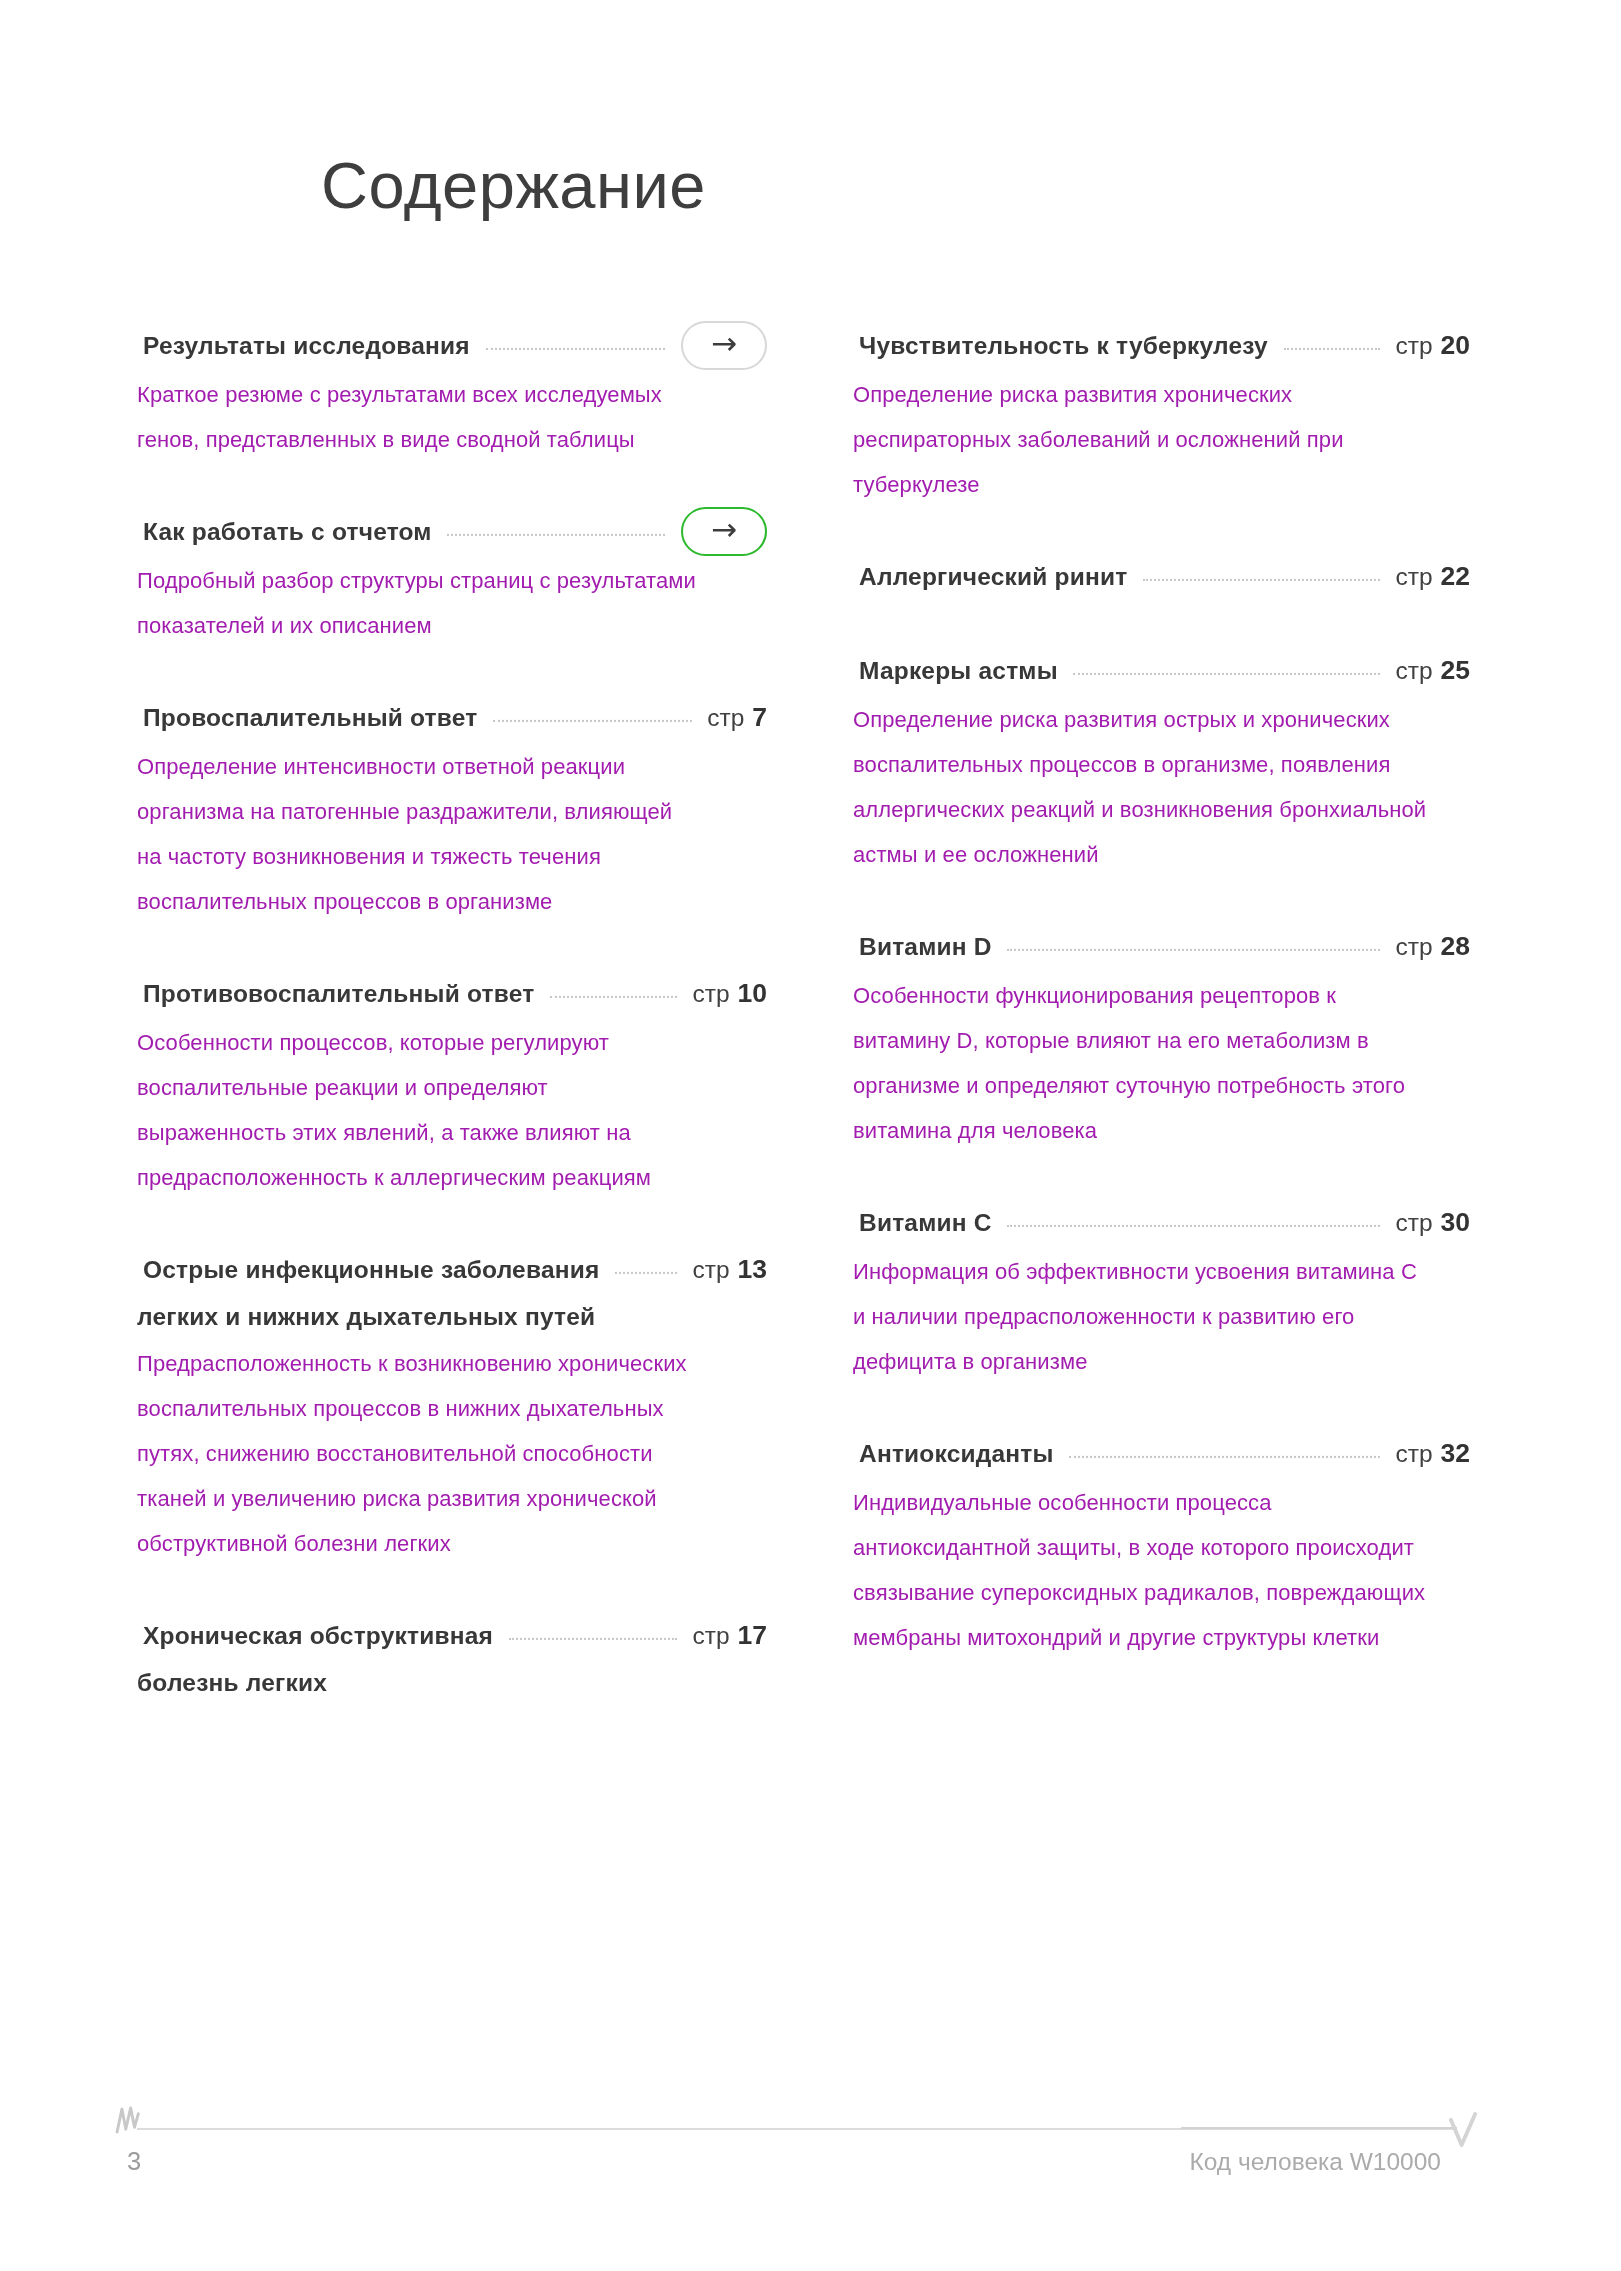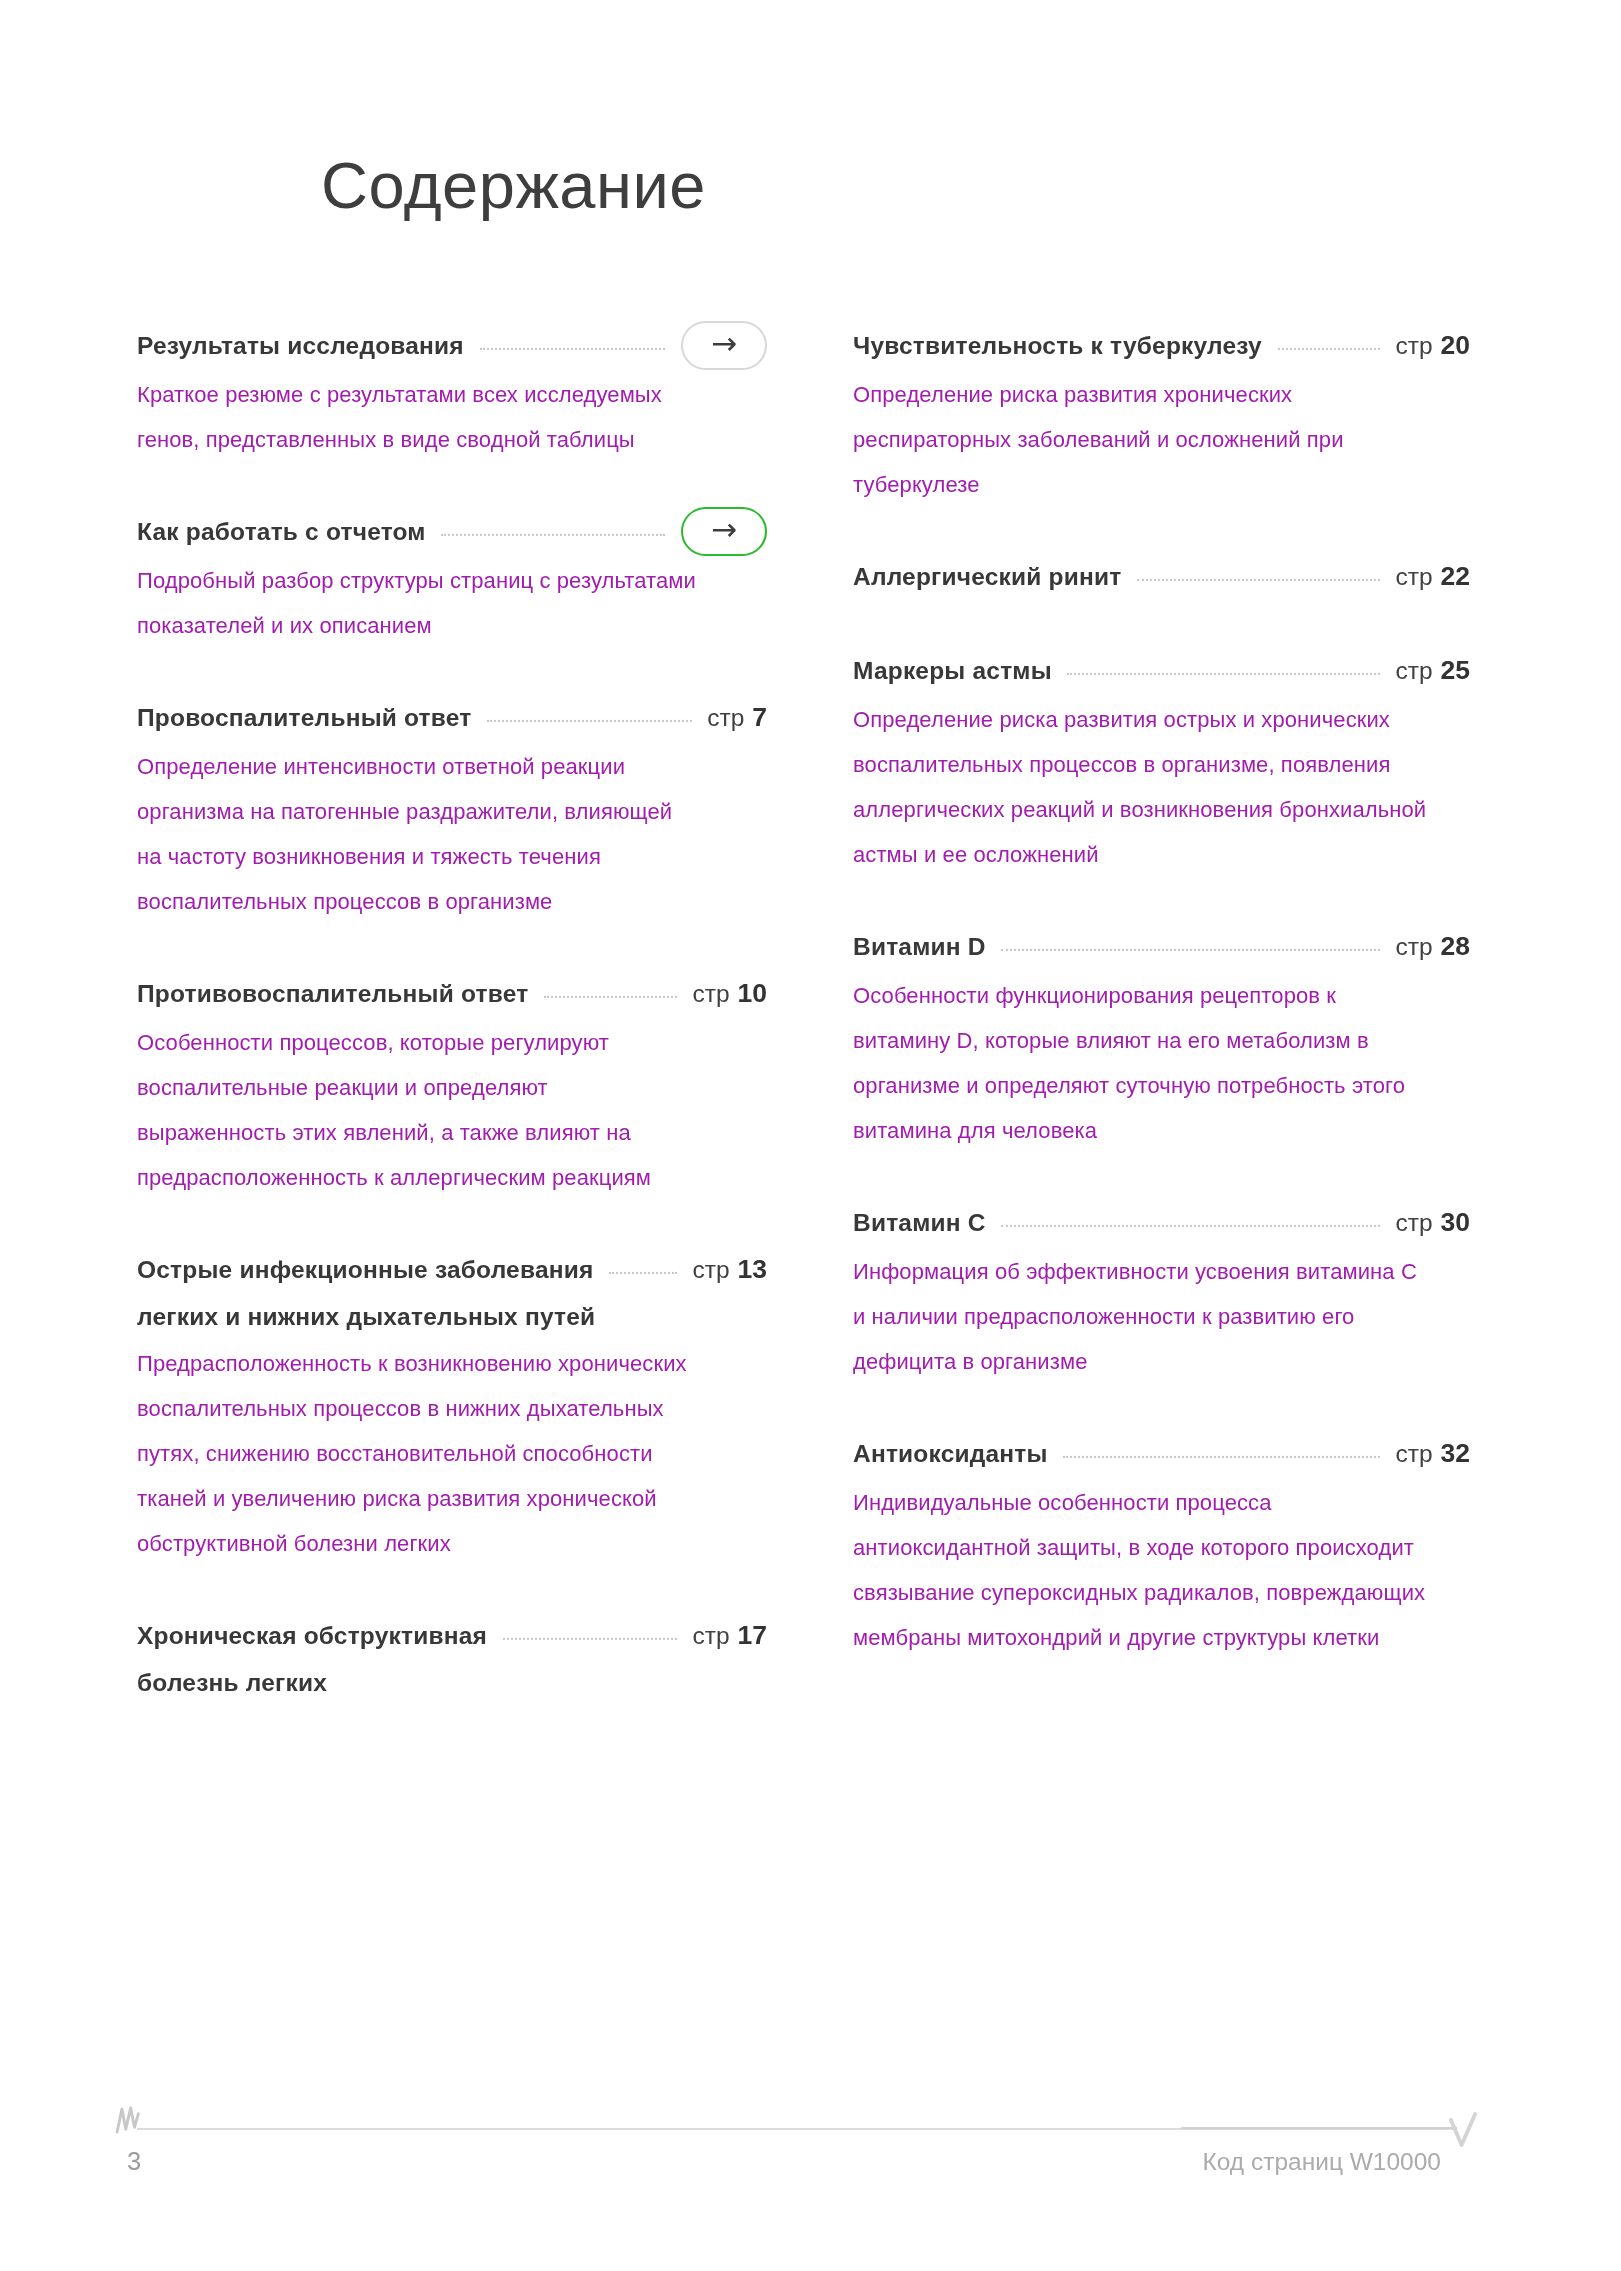--- a/index.html
+++ b/index.html
@@ -8,21 +8,21 @@
     font-family:"Liberation Sans",sans-serif;color:#3b3b3b;overflow:hidden;
   }
   .page-title{
     position:absolute;left:321px;top:153px;
     font-size:65px;font-weight:400;color:#3e3e3e;line-height:1;letter-spacing:0.5px;
   }
   .col{position:absolute;top:321px;}
   .col-left{left:137px;width:630px;}
   .col-right{left:853px;width:617px;}
   .entry{margin-bottom:45px;}
-  .entry-head{display:flex;align-items:center;min-height:49px;}
+  .entry-head{display:flex;align-items:center;min-height:49px;margin-left:6px;}
   .entry-title{
     font-weight:700;font-size:24.5px;color:#383838;white-space:nowrap;letter-spacing:0.2px;
   }
   .entry-title-line2{
     font-weight:700;font-size:24.5px;color:#383838;line-height:45px;letter-spacing:0.2px;
   }
   .leader{
     flex:1 1 auto;height:1px;border-bottom:2.9px dotted #c6c6c6;
     margin:0 15.7px;transform:translateY(2.9px);min-width:29px;
   }
@@ -177,14 +177,14 @@
 
 <svg class="footer-m" width="27.4" height="29" viewBox="0 0 28 30">
   <path d="M2 28 L7 4 L11 25 L16 3 L20 23 L24 9" fill="none" stroke="#c8c8c8" stroke-width="3" stroke-linecap="round" stroke-linejoin="round"></path>
 </svg>
 <div class="footer-line"></div>
 <div class="footer-line-dark"></div>
 <svg class="footer-y" width="31" height="41" viewBox="0 0 32 42">
   <path d="M2 8 L13 34 L27 2" fill="none" stroke="#d4d4d4" stroke-width="4" stroke-linecap="round" stroke-linejoin="round"></path>
 </svg>
 <div class="footer-page-number">3</div>
-<div class="footer-patient-code">Код страниц W10000</div>
+<div class="footer-patient-code">Код человека W10000</div>
 
 
 </body></html>

